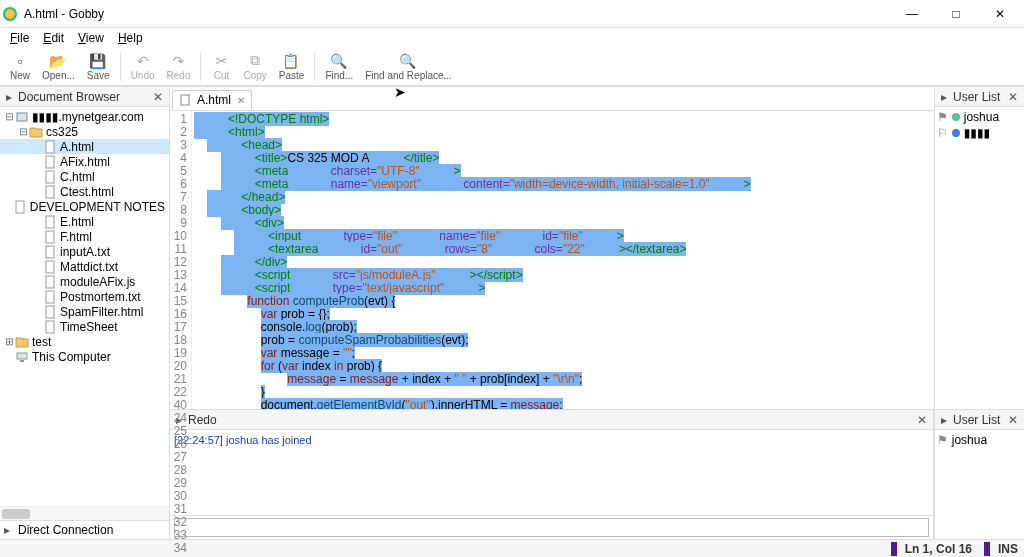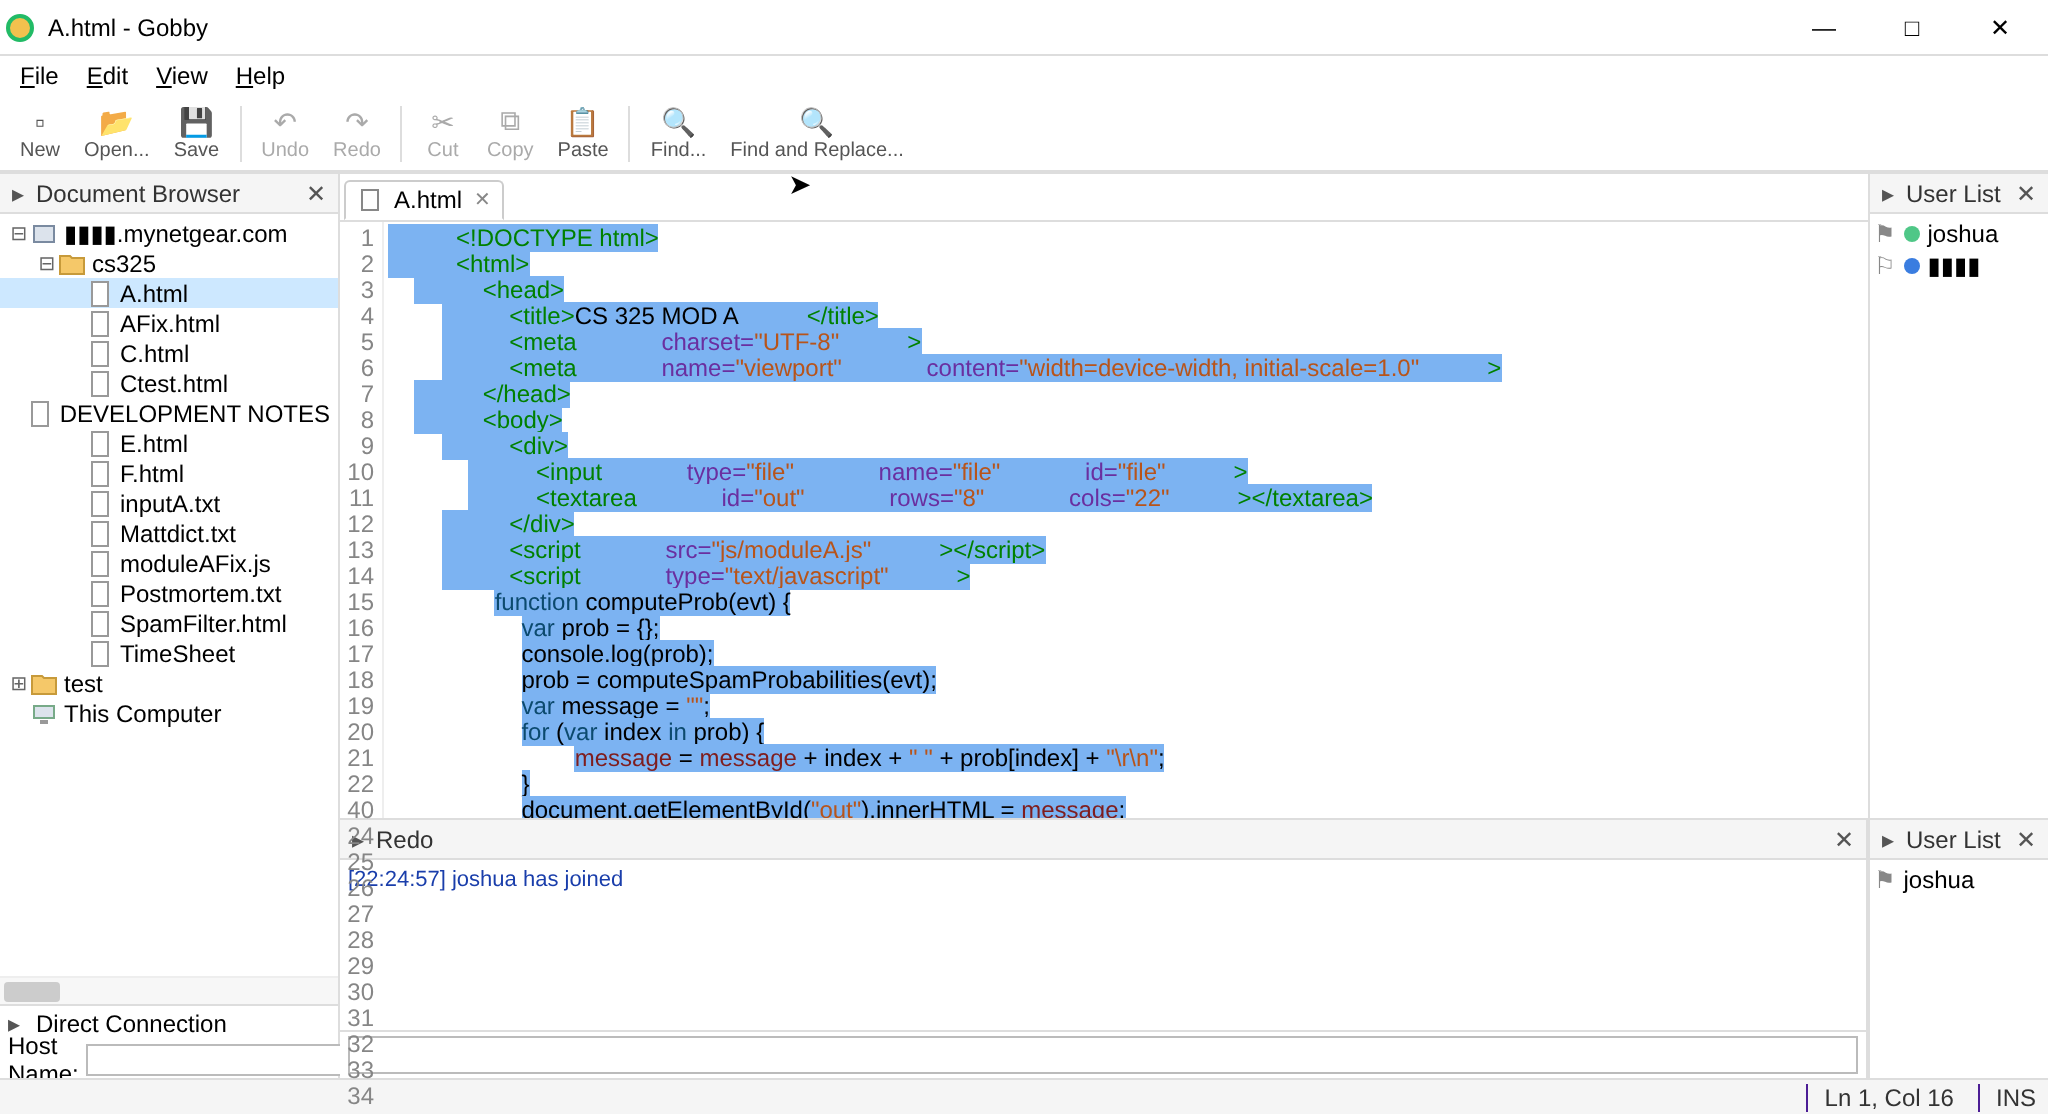--- a/index.html
+++ b/index.html
@@ -40,35 +40,35 @@
 .tab { height:20px; border:1px solid #ccc; border-bottom:1px solid #fff; border-radius:3px 3px 0 0; background:#fff; display:flex; align-items:center; padding:0 6px; gap:6px; }
 .tab .ico { width:12px; height:12px;}
 .tab .x { color:#888; cursor:pointer; font-size:10px;}
 .editorwrap { flex:1; display:flex; min-height:0; position:relative; }
 .gutter { width:22px; background:#fff; color:#868686; text-align:right; padding:2px 4px 2px 0; font-family:Consolas,monospace; font-size:11px; line-height:13px; border-right:1px solid #eee;}
 .editor { flex:1; font-family:Consolas,monospace; font-size:11px; line-height:13px; padding:2px 0 2px 2px; white-space:pre; overflow:hidden; position:relative; color:#000; }
 .sel { background:#7cb3f2; }
 .kw-tag { color:#008000;padding-left:34px; }
 .kw-red { color:#7f1d1d; }
 .kw-str { color:#b8541a; }
-.kw-blue { color:#0c4a6e; }
-.kw-purple { color:#000000; }
+.kw-blue { color:#7f1d1d; }
+.kw-purple { color:#0c4a6e; }
 .kw-mac { color:#6a2fa0;margin-left:39px; }
 .editor .line { height:13px; }
 .rightpane { width:90px; display:flex; flex-direction:column; border-left:1px solid #ddd; }
 .userlist { flex:1; overflow:auto; padding:2px; font-size:11px; }
 .userlist .urow { display:flex; align-items:center; gap:4px; height:16px; }
 .dot { width:8px; height:8px; border-radius:50%; }
 .lowerrow { height:130px; display:flex; border-top:1px solid #ddd; }
 .chatpane { flex:1; display:flex; flex-direction:column; border-right:1px solid #ddd; }
 .chatbody { flex:1; padding:4px; font-size:11px; color:#1a3eab; background:#fff; }
 .chatinput { height:24px; padding:2px 4px; border-top:1px solid #ddd; background:#fff; }
 .chatinput input { width:100%; height:100%; border:1px solid #bbb; padding:0 4px; }
 .statusbar { height:18px; border-top:1px solid #ddd; background:#f5f5f5; display:flex; align-items:center; justify-content:flex-end; padding:0 6px; gap:12px; font-size:11px; color:#333; }
-.statusbar .cell { border-left:1px solid #4c1d95; padding-left:8px; }
+.statusbar .cell { border-left:6px solid #4c1d95; padding-left:8px;font-weight:bold; }
 .cursor { position:absolute; top:84px; left:394px; font-size:14px; color:#000; pointer-events:none; }
 svg.ficon-img { width:14px; height:14px; }
 </style>
 </head>
 <body>
 
 <div class="titlebar">
   <svg class="app-icon" viewBox="0 0 16 16">
       <circle cx="8" cy="8" r="6" fill="#f2c14e" stroke="#2b6" stroke-width="2"></circle>
     </svg>
@@ -316,25 +316,20 @@
             </svg>
           </span>
           <span>This Computer</span>
         </div>
       </div>
     <div class="scroll-placeholder"></div>
     <div class="leftfoot">
       <div class="footrow">
         <span class="expand">▸</span>
         <span>Direct Connection</span>
-      </div>
-      <div class="footrow">
-        <span>Host Name:</span>
-        <input value="" style="">
-        <span style="color:#666;">▾</span>
       </div>
     </div>
   </div>
 
   <div class="centerpane">
     <div style="flex:1; display:flex; min-height:0;">
       <div style="flex:1; display:flex; flex-direction:column; min-width:0;">
         <div class="tabbar">
           <div class="tab">
             <svg class="ico" viewBox="0 0 12 12">

